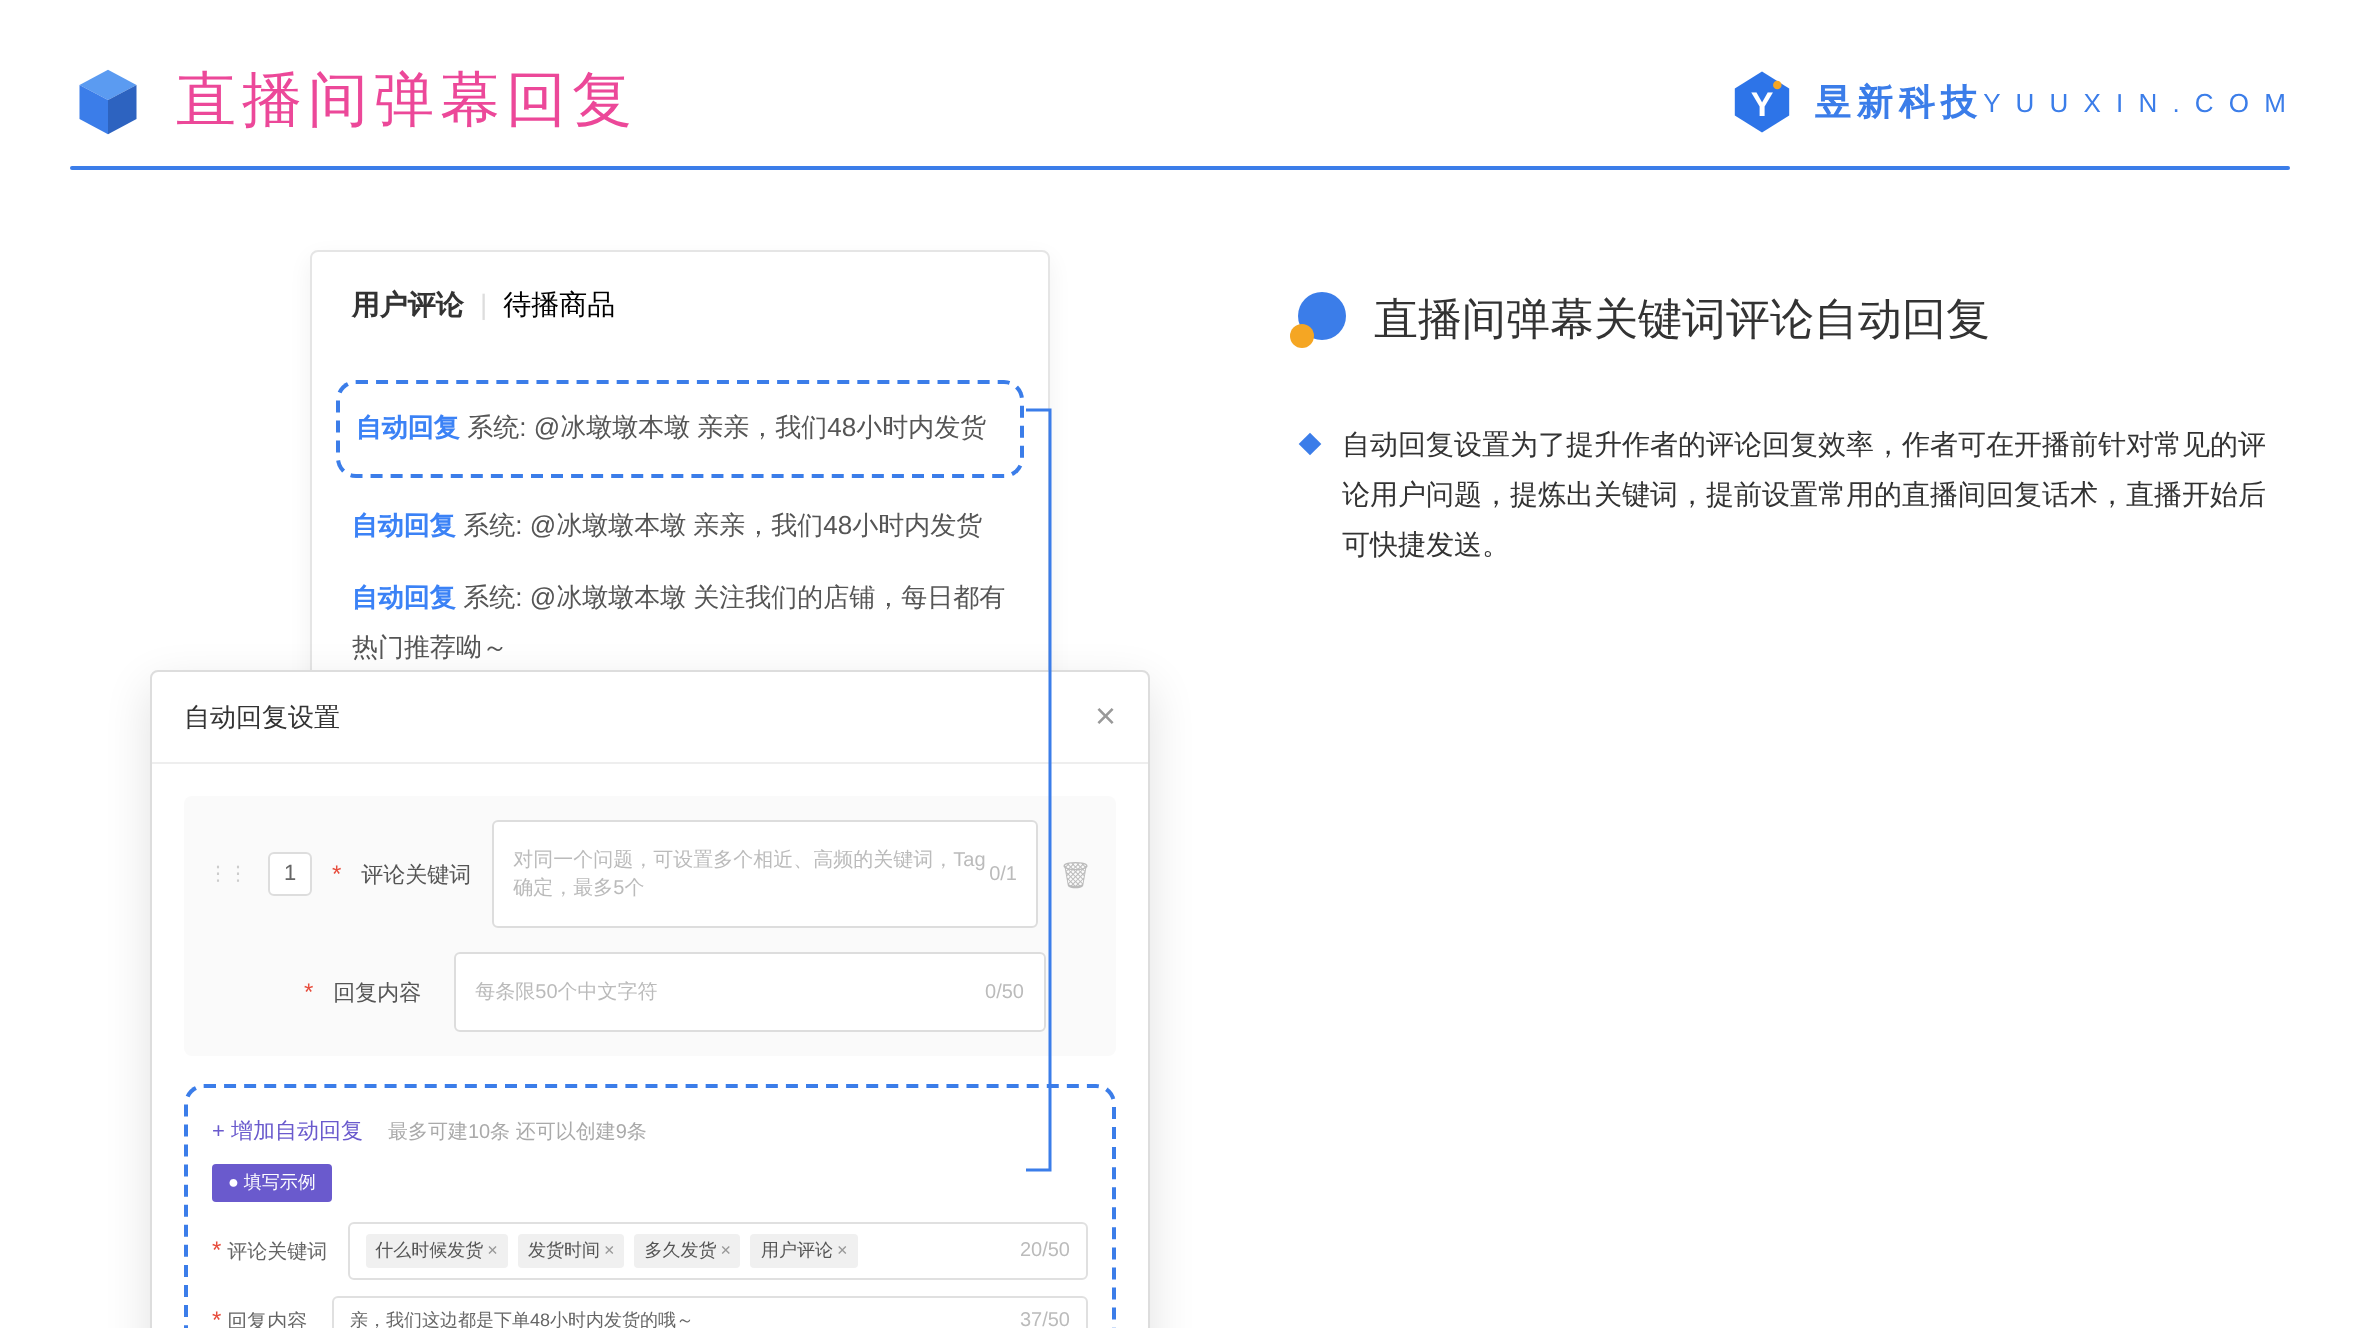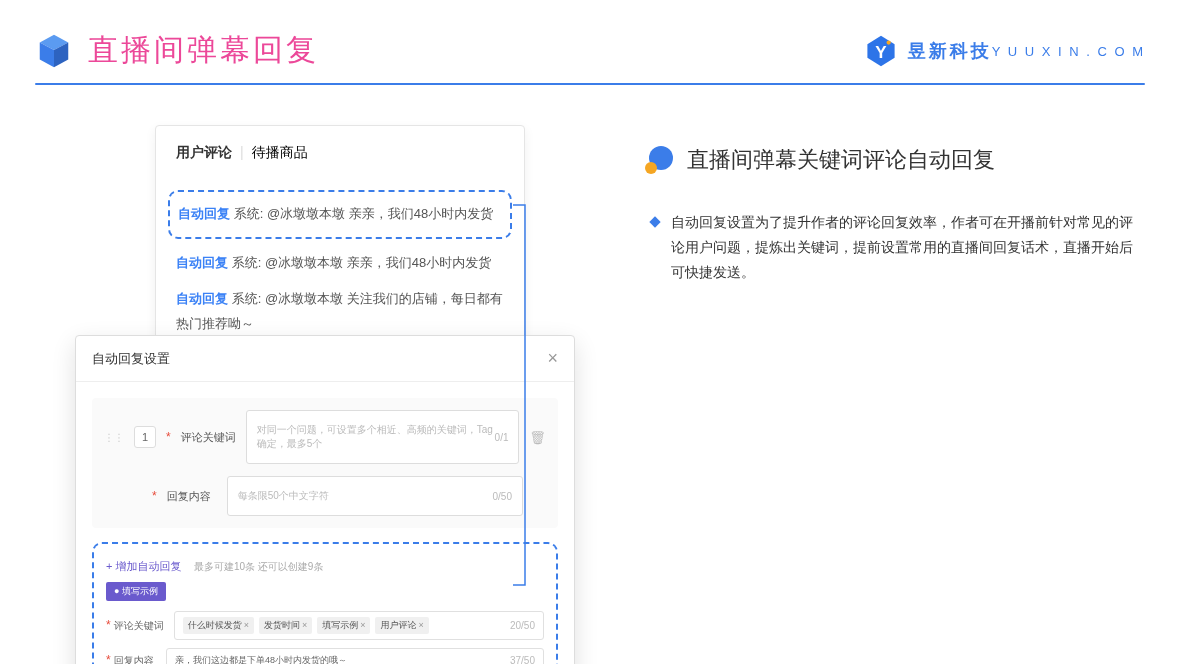--- a/index.html
+++ b/index.html
@@ -308,21 +308,21 @@
             <span class="add-link">+ 增加自动回复</span>
             <span class="add-hint">最多可建10条 还可以创建9条</span>
           </div>
           <div class="example-badge">● 填写示例</div>
           <div class="example-row">
             <span class="ex-label"><span class="req-star">*</span><span>评论关键词</span></span>
             <div class="ex-field">
               <div class="tag-chips">
                 <span class="tag-chip"><span>什么时候发货</span><span class="tag-x">×</span></span>
                 <span class="tag-chip"><span>发货时间</span><span class="tag-x">×</span></span>
-                <span class="tag-chip"><span>填写示例</span><span class="tag-x">×</span></span>
+                <span class="tag-chip"><span>多久发货</span><span class="tag-x">×</span></span>
                 <span class="tag-chip"><span>用户评论</span><span class="tag-x">×</span></span>
               </div>
               <span class="input-charcount">20/50</span>
             </div>
           </div>
           <div class="example-row">
             <span class="ex-label"><span class="req-star">*</span><span>回复内容</span></span>
             <div class="ex-field">
               <span>亲，我们这边都是下单48小时内发货的哦～</span>
               <span class="input-charcount">37/50</span>

